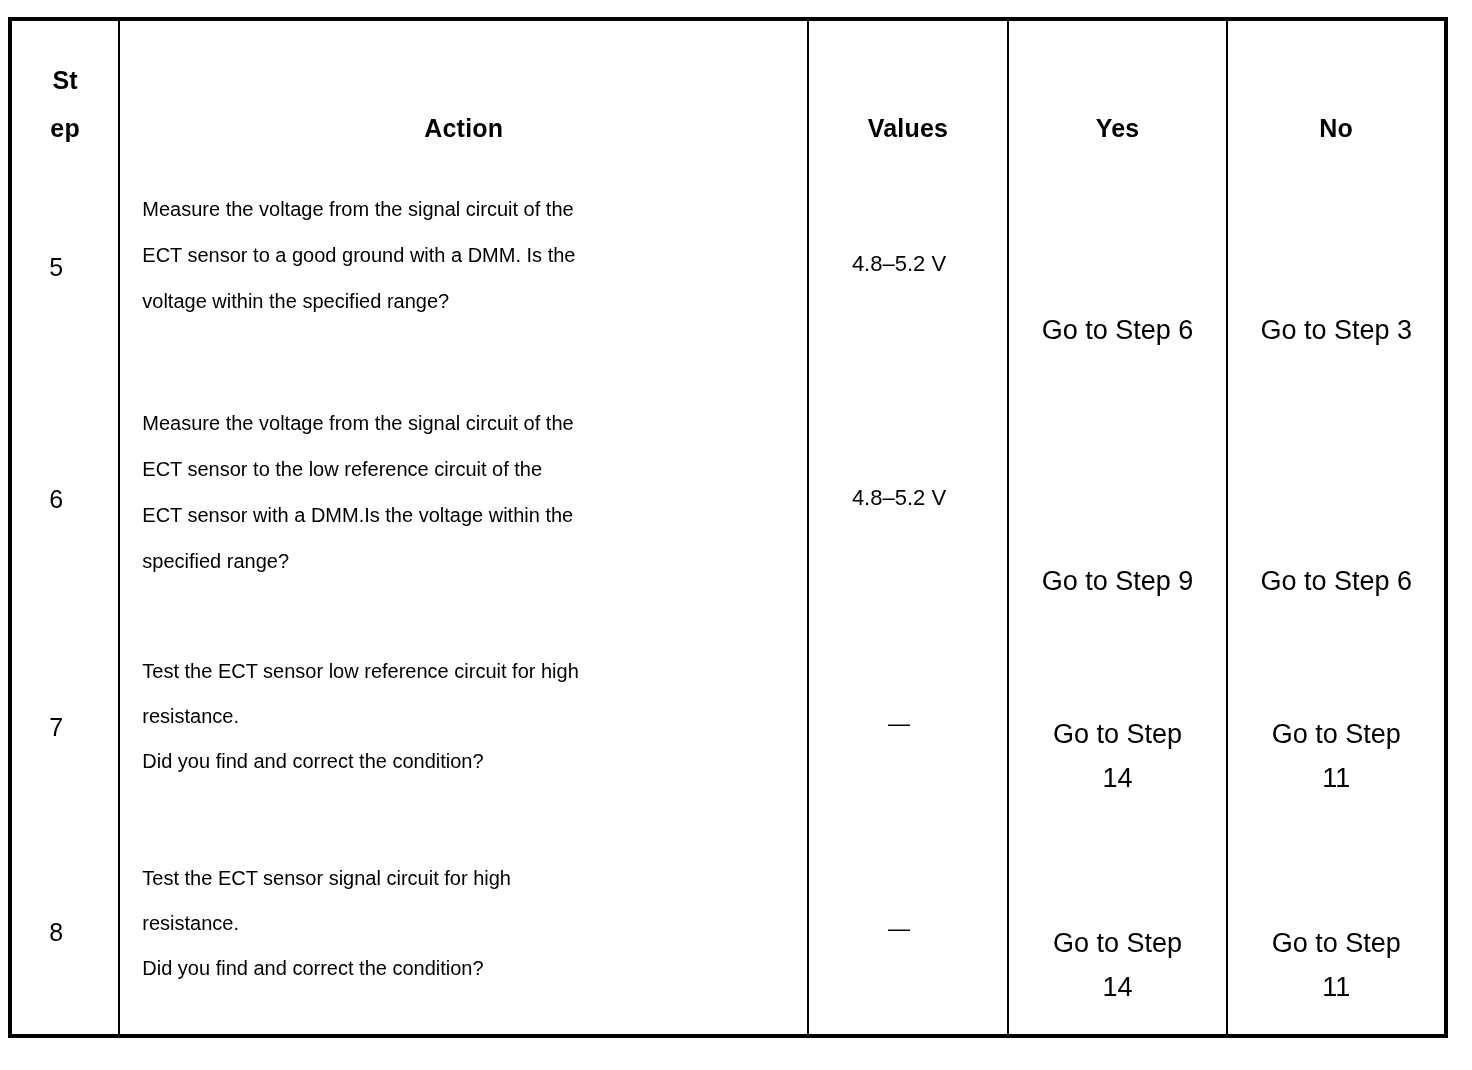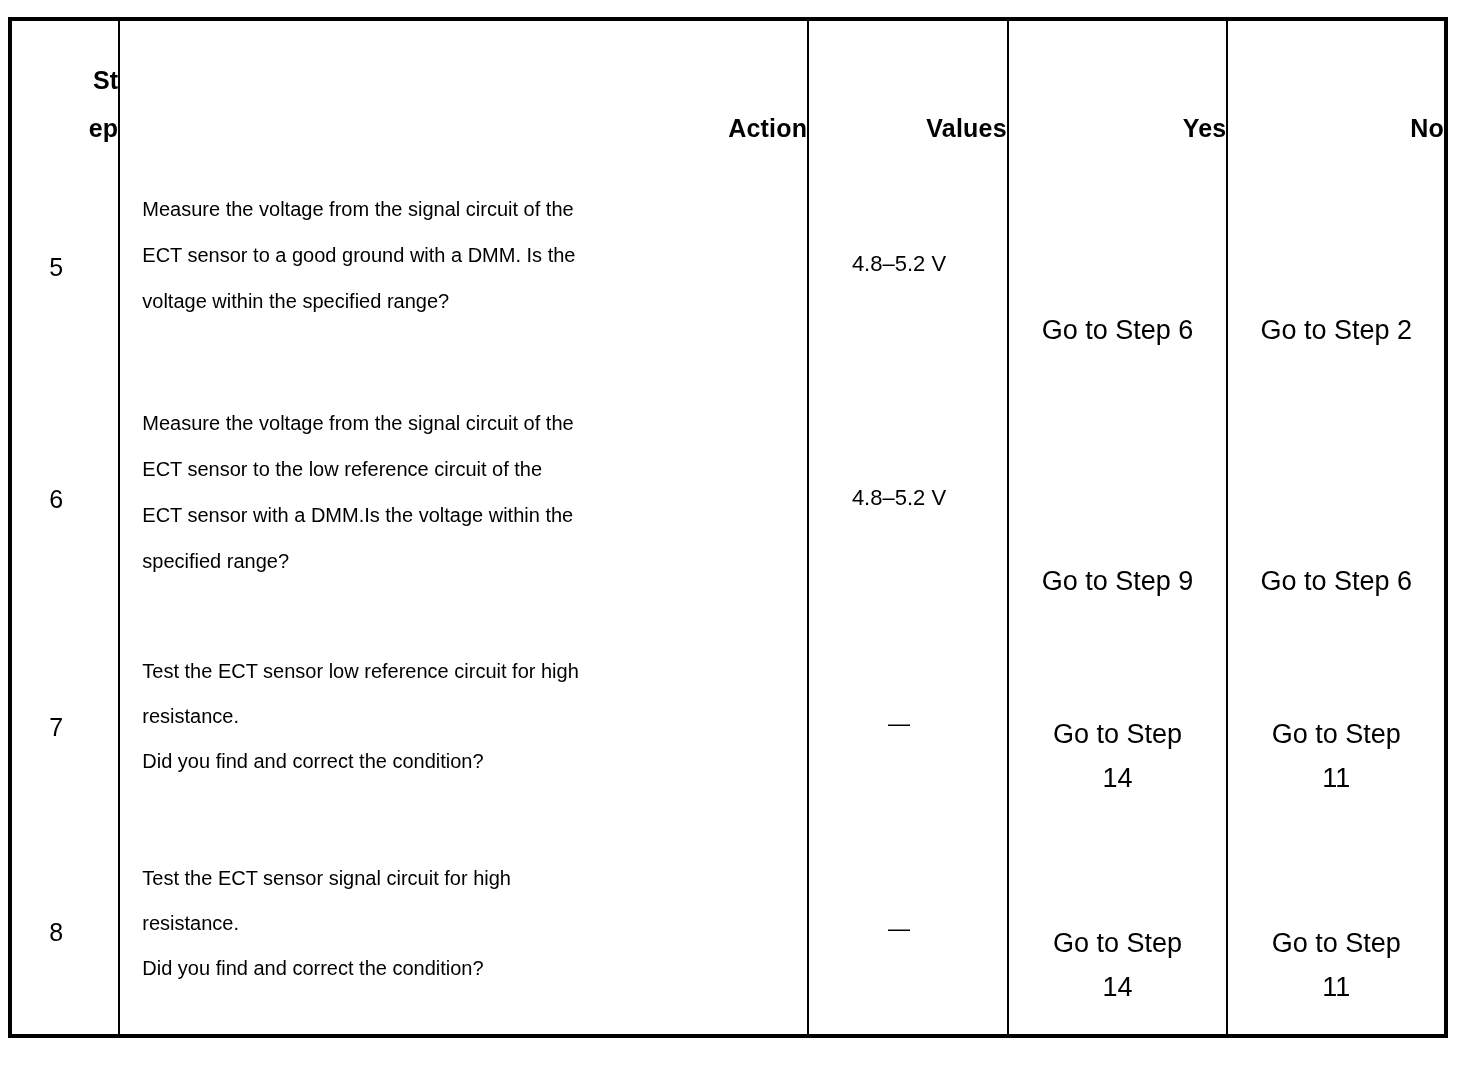--- a/index.html
+++ b/index.html
@@ -57,21 +57,21 @@
     font-size: 25px;
     letter-spacing: 0.2px;
     position: relative;
     border-bottom: 4px solid #000;
   }
   .hdr-inner {
     position: absolute;
     left: 0;
     right: 0;
     bottom: 10px;
-    text-align: right;
+    text-align: center;
     line-height: 44px;
   }
   .hdr-step .hdr-inner {
     bottom: 8px;
     line-height: 48px;
   }
   .hdr-step .hdr-inner span { display: block; }
 
   
   tbody tr td { border-bottom: 3px solid #000; }
@@ -198,21 +198,21 @@
             <div class="values-text">4.8–5.2 V</div>
           </div>
         </td>
         <td>
           <div class="cell branch-cell">
             <div class="branch-text">Go to Step 6</div>
           </div>
         </td>
         <td>
           <div class="cell branch-cell">
-            <div class="branch-text">Go to Step 2</div>
+            <div class="branch-text">Go to Step 3</div>
           </div>
         </td>
       </tr>
 
       <tr class="row-6">
         <td>
           <div class="cell step-cell">
             <div class="step-num">6</div>
           </div>
         </td>

